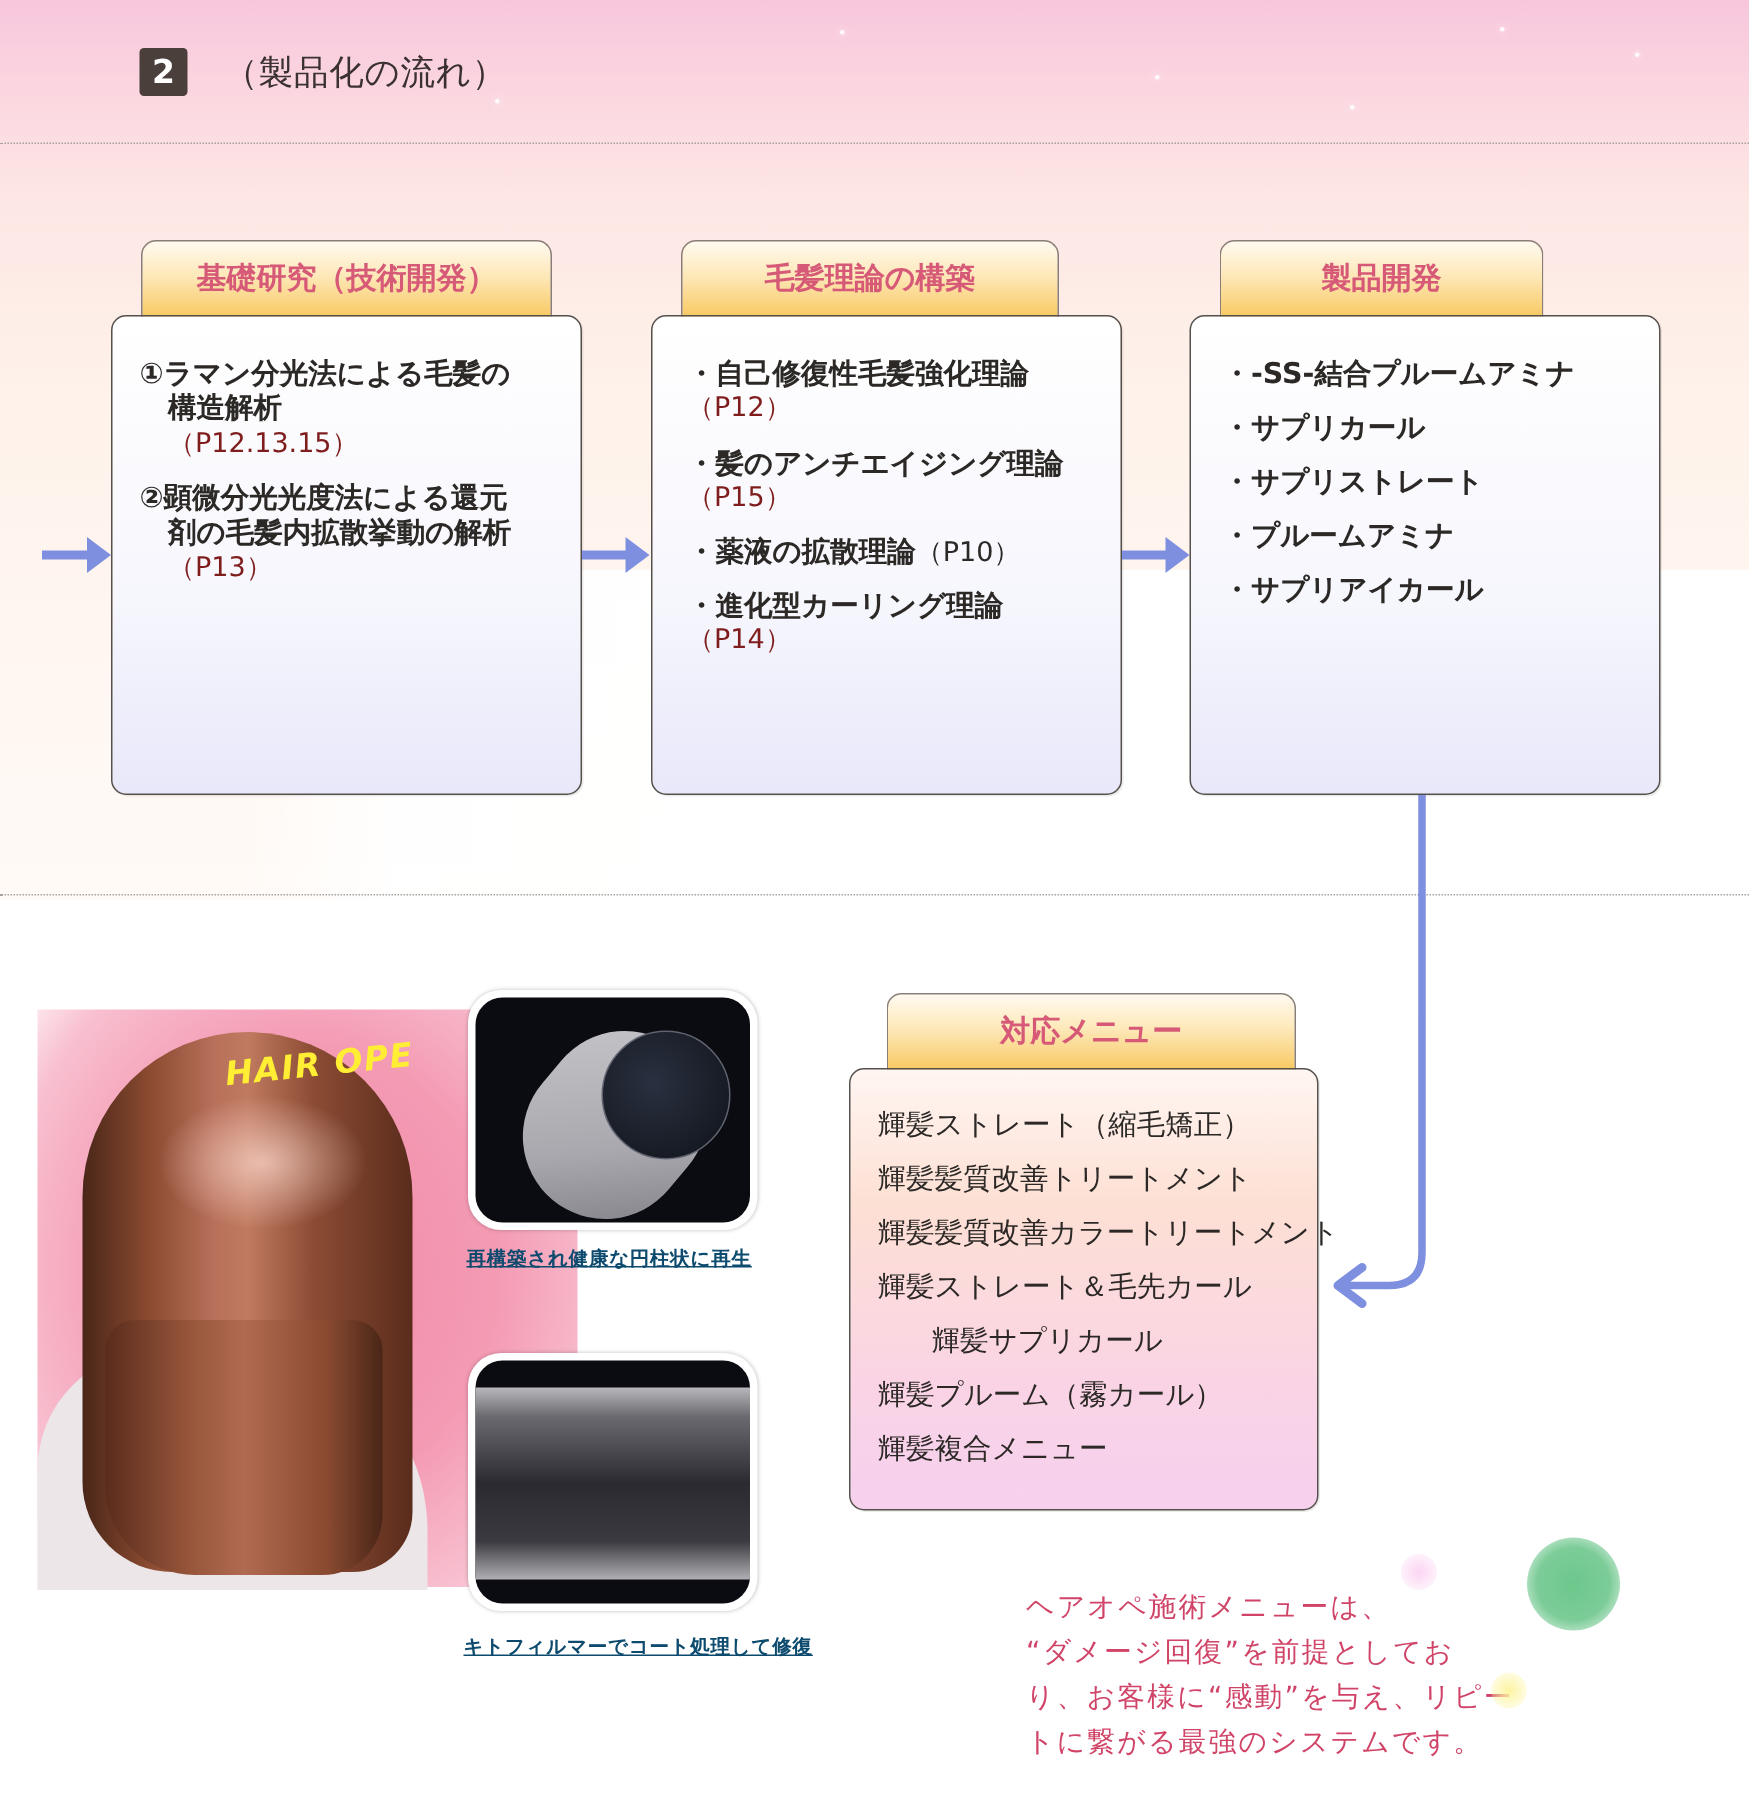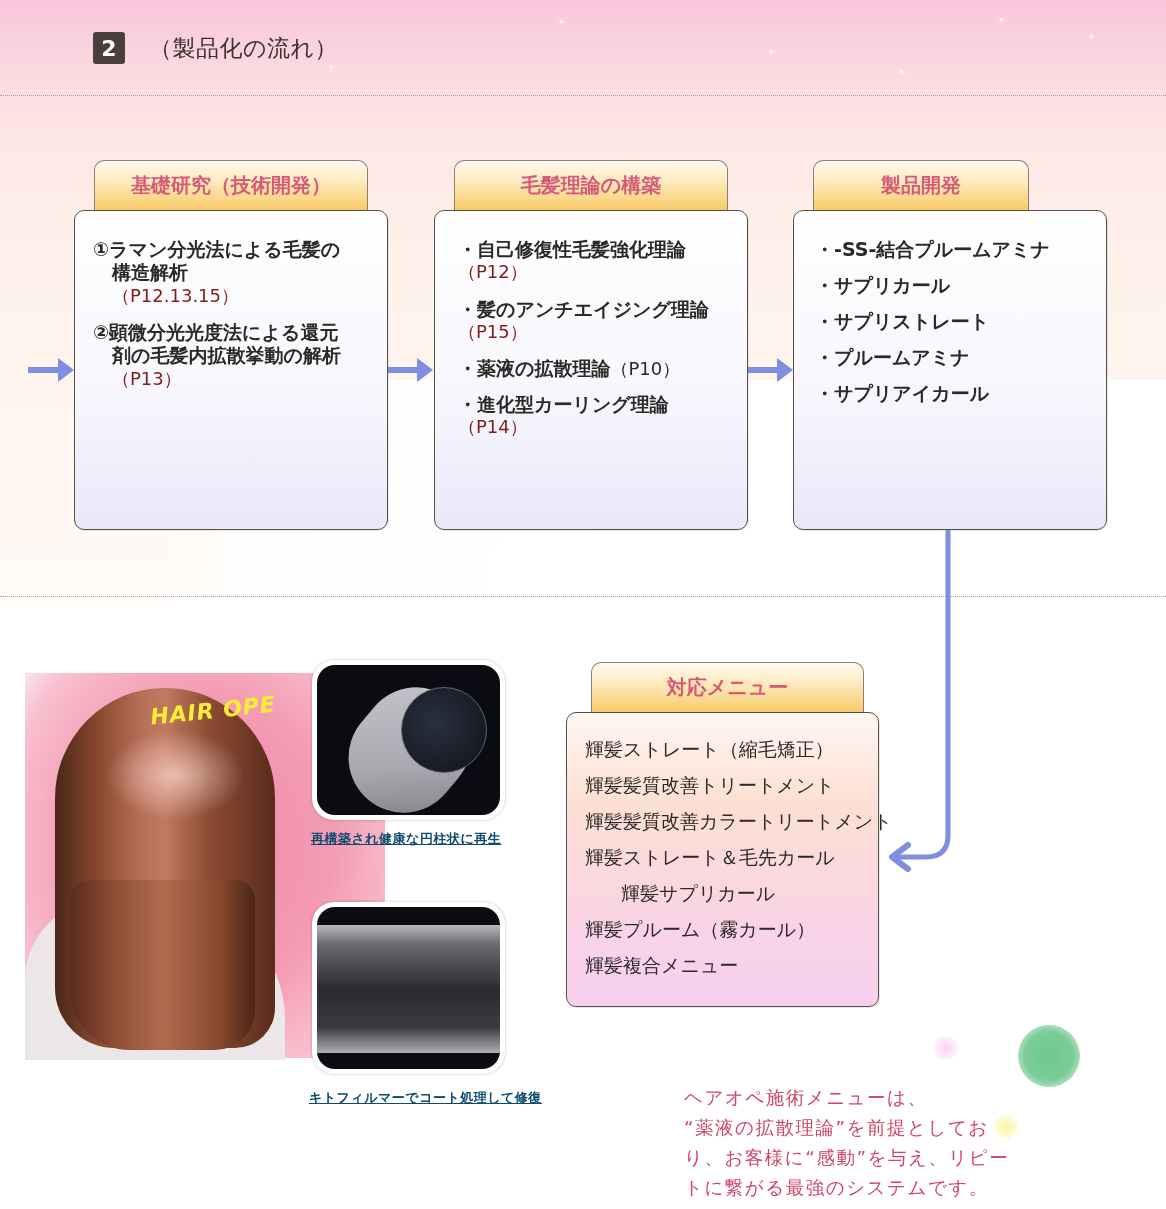--- a/index.html
+++ b/index.html
@@ -97,21 +97,21 @@
     position: absolute; left: 84px; top: 22px; width: 86px; height: 86px; border-radius: 50%;
     background: radial-gradient(circle at 40% 40%, #2a3040 0%, #141820 80%);
     border: 1px solid #606470;
   }
   .sem-fiber {
     position: absolute; left: 0; top: 18px; width: 100%; height: 128px;
     background: linear-gradient(180deg, #b8b8bc 0%, #6a6a70 15%, #2a2a30 50%, #3a3a40 80%, #b0b0b4 100%);
   }
   .caption { position: absolute; font-size: 13px; font-weight: bold; color: #0c4a6e; white-space: nowrap; letter-spacing: 0.5px; text-decoration: underline; }
 
-  .summary { position: absolute; left: 684px; top: 1057px; font-size: 18.5px; color: #d04468; line-height: 30px; letter-spacing: 1.5px; margin-top: 26px; }
+  .summary { position: absolute; left: 684px; top: 1057px; font-size: 18.5px; color: #d04468; line-height: 30px; letter-spacing: 1.5px; }
   .summary div { white-space: nowrap; }
 
   .bokeh { position: absolute; border-radius: 50%; }
 </style>
 </head>
 <body>
 
 <div class="top-band"></div>
 <div class="top-band-fade"></div>
 <div class="sparkle" style="left:560px;top:20px;"></div>
@@ -131,21 +131,21 @@
 
 <div class="tab" style="left:94px;top:160px;width:274px;">基礎研究（技術開発）</div>
 <div class="box" style="left:74px;top:210px;width:314px;height:320px;"></div>
 <div class="item" style="left:93px;top:238px;">①ラマン分光法による毛髪の</div>
 <div class="item" style="left:112px;top:261px;">構造解析</div>
 <div class="ref" style="left:112px;top:285px;">（P12.13.15）</div>
 <div class="item" style="left:93px;top:321px;">②顕微分光光度法による還元</div>
 <div class="item" style="left:112px;top:344px;">剤の毛髪内拡散挙動の解析</div>
 <div class="ref" style="left:112px;top:368px;">（P13）</div>
 
-<div class="tab" style="left:454px;top:160px;width:274px;">毛髪理論の構築</div>
+<div class="tab" style="left:454px;top:160px;width:252px;">毛髪理論の構築</div>
 <div class="box" style="left:434px;top:210px;width:314px;height:320px;"></div>
 <div class="item" style="left:458px;top:238px;">・自己修復性毛髪強化理論</div>
 <div class="ref" style="left:458px;top:261px;">（P12）</div>
 <div class="item" style="left:458px;top:298px;">・髪のアンチエイジング理論</div>
 <div class="ref" style="left:458px;top:321px;">（P15）</div>
 <div class="item" style="left:458px;top:357px;"><span>・薬液の拡散理論</span><span style="font-weight:normal;font-size:18px;">（P10）</span></div>
 <div class="item" style="left:458px;top:393px;">・進化型カーリング理論</div>
 <div class="ref" style="left:458px;top:416px;">（P14）</div>
 
 <div class="tab" style="left:813px;top:160px;width:216px;">製品開発</div>
@@ -195,20 +195,20 @@
 
 <div class="sem-frame" style="left:312px;top:902px;width:193px;height:172px;">
   <div class="sem-inner">
     <div class="sem-fiber"></div>
   </div>
 </div>
 <div class="caption" style="left:309px;top:1089px;">キトフィルマーでコート処理して修復</div>
 
 <div class="summary">
   <div>ヘアオペ施術メニューは、</div>
-  <div>“薬液の拡散理論”を前提としてお</div>
+  <div>“ダメージ回復”を前提としてお</div>
   <div>り、お客様に“感動”を与え、リピー</div>
   <div>トに繋がる最強のシステムです。</div>
 </div>
 
 <div class="bokeh" style="left:1018px;top:1025px;width:62px;height:62px;background:radial-gradient(circle,#6cc88c 0%,#7ccc98 55%,rgba(130,210,160,0) 100%);"></div>
 <div class="bokeh" style="left:934px;top:1036px;width:24px;height:24px;background:radial-gradient(circle,#fbd4f2 0%,rgba(251,212,242,0) 100%);"></div>
 <div class="bokeh" style="left:994px;top:1115px;width:24px;height:24px;background:radial-gradient(circle,#fdf4a0 0%,rgba(253,244,160,0) 100%);"></div>
 
 </body></html>

